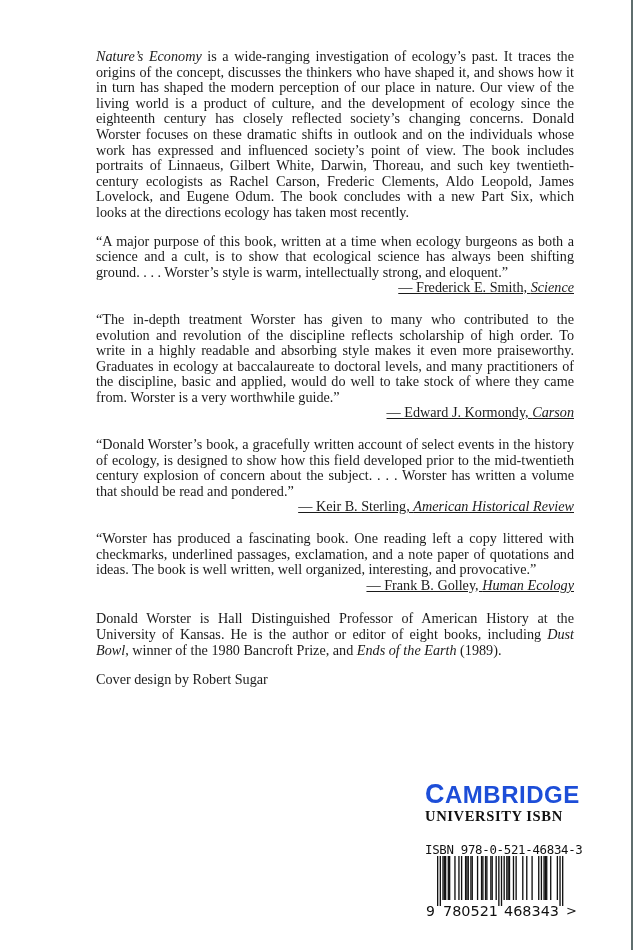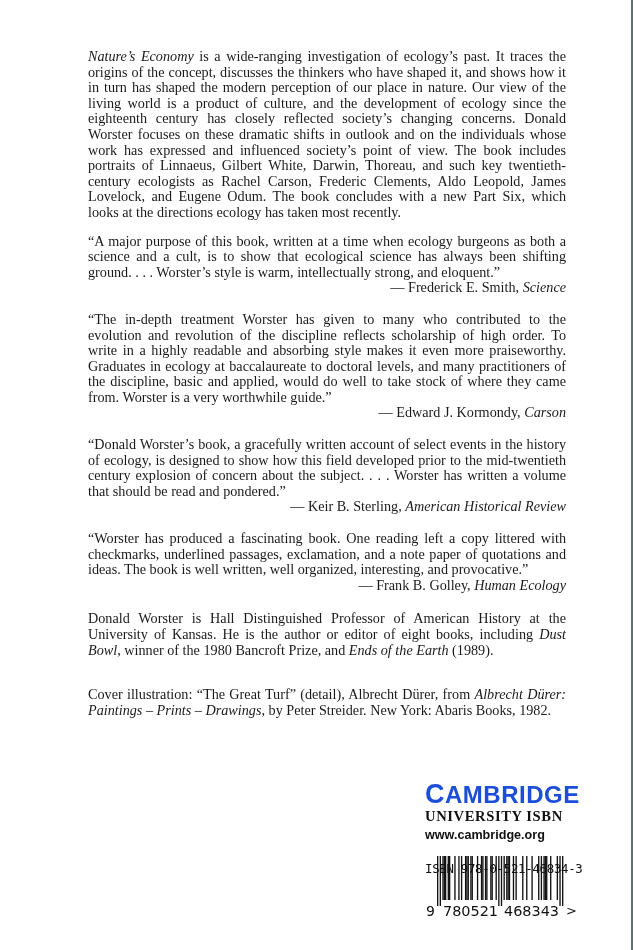--- a/index.html
+++ b/index.html
@@ -1,27 +1,27 @@
 <!DOCTYPE html>
 <html><head>
 <meta charset="utf-8">
 <style>
   html, body { margin: 0; padding: 0; }
   body {
     width: 633px; height: 950px; background: #ffffff; position: relative; overflow: hidden;
     font-family: "Liberation Serif", "DejaVu Serif", serif; color: #1a1a1a;
   }
   .edge-line { position: absolute; top: 0; right: 0; width: 2px; height: 950px; background: #5f6e6e; }
-  .col { position: absolute; left: 88px; top: 49px; width: 478px; font-size: 14.2px; line-height: 15.6px; }
+  .col { position: absolute; left: 96px; top: 49px; width: 478px; font-size: 14.2px; line-height: 15.6px; }
   .col p { margin: 0; text-align: justify; text-align-last: left; }
   .blurb { margin: 0; }
   .praise-head { margin-top: 19px !important; font-weight: bold; font-style: italic; font-size: 15.4px; line-height: 17px; letter-spacing: 0.1px; }
   .quote { margin-top: 16px !important; }
   .quote.first { margin-top: 13px !important; }
-  .attr { text-align: right; text-align-last: right !important; }
+  .attr { text-align: right; text-align-last: right !important; text-decoration: underline; }
   .bio { margin-top: 18px !important; }
   .cover-ill { margin-top: 29px !important; }
   .cover-design { margin-top: 14px !important; }
   i { font-style: italic; }
 
   .publisher { position: absolute; left: 425px; top: 782px; width: 160px; }
   .pub-name1 { font-family: Liberation Sans, sans-serif; font-weight: bold; font-size: 24px; line-height: 24px; letter-spacing: 0.5px; color: #1d4ed8; white-space: nowrap; }
   .pub-name1 .big { font-size: 27px; }
   .pub-name2 { font-family: "Liberation Serif", serif; font-weight: bold; font-size: 14.6px; line-height: 16px; letter-spacing: 0.6px; color: #111; white-space: nowrap; margin-top: 1px; }
   .pub-url { font-family: "Liberation Sans", sans-serif; font-weight: bold; font-size: 12.6px; line-height: 16px; color: #111; margin-top: 3px; white-space: nowrap; }
@@ -46,28 +46,27 @@
   <p class="attr"><span>— Edward J. Kormondy, </span><i>Carson</i></p>
 
   <p class="quote">“Donald Worster’s book, a gracefully written account of select events in the history of ecology, is designed to show how this field developed prior to the mid-twentieth century explosion of concern about the subject. . . . Worster has written a volume that should be read and pondered.”</p>
   <p class="attr"><span>— Keir B. Sterling, </span><i>American Historical Review</i></p>
 
   <p class="quote">“Worster has produced a fascinating book. One reading left a copy littered with checkmarks, underlined passages, exclamation, and a note paper of quotations and ideas. The book is well written, well organized, interesting, and provocative.”</p>
   <p class="attr"><span>— Frank B. Golley, </span><i>Human Ecology</i></p>
 
   <p class="bio"><span>Donald Worster is Hall Distinguished Professor of American History at the University of Kansas. He is the author or editor of eight books, including </span><i>Dust Bowl</i><span>, winner of the 1980 Bancroft Prize, and </span><i>Ends of the Earth</i><span> (1989).</span></p>
 
-  <p class="cover-ill"><span>Cover illustration: “The Great Turf” (detail), Albrecht Dürer, from </span><i>Albrecht Dürer: Paintings – Prints – Drawings</i><span>, by Peter Streider. New York: Abaris Books, 1982.</span></p>
 
+  <p class="cover-design">Cover design by Robert Sugar</p>
 </div>
 
 <div class="publisher">
   <div class="pub-name1"><span class="big">C</span><span>AMBRIDGE</span></div>
   <div class="pub-name2">UNIVERSITY ISBN</div>
-  <div class="pub-url">www.cambridge.org</div>
   <div class="isbn-text">ISBN 978-0-521-46834-3</div>
 </div>
 
 <div class="barcode-wrap">
   <svg id="barcode-svg" width="160" height="66">
     <g id="bars">
         <rect x="15.00" y="0" width="1.33" height="50" fill="#111"></rect>
         <rect x="17.66" y="0" width="1.33" height="50" fill="#111"></rect>
         <rect x="20.32" y="0" width="1.33" height="44" fill="#111"></rect>
         <rect x="21.65" y="0" width="1.33" height="44" fill="#111"></rect>

